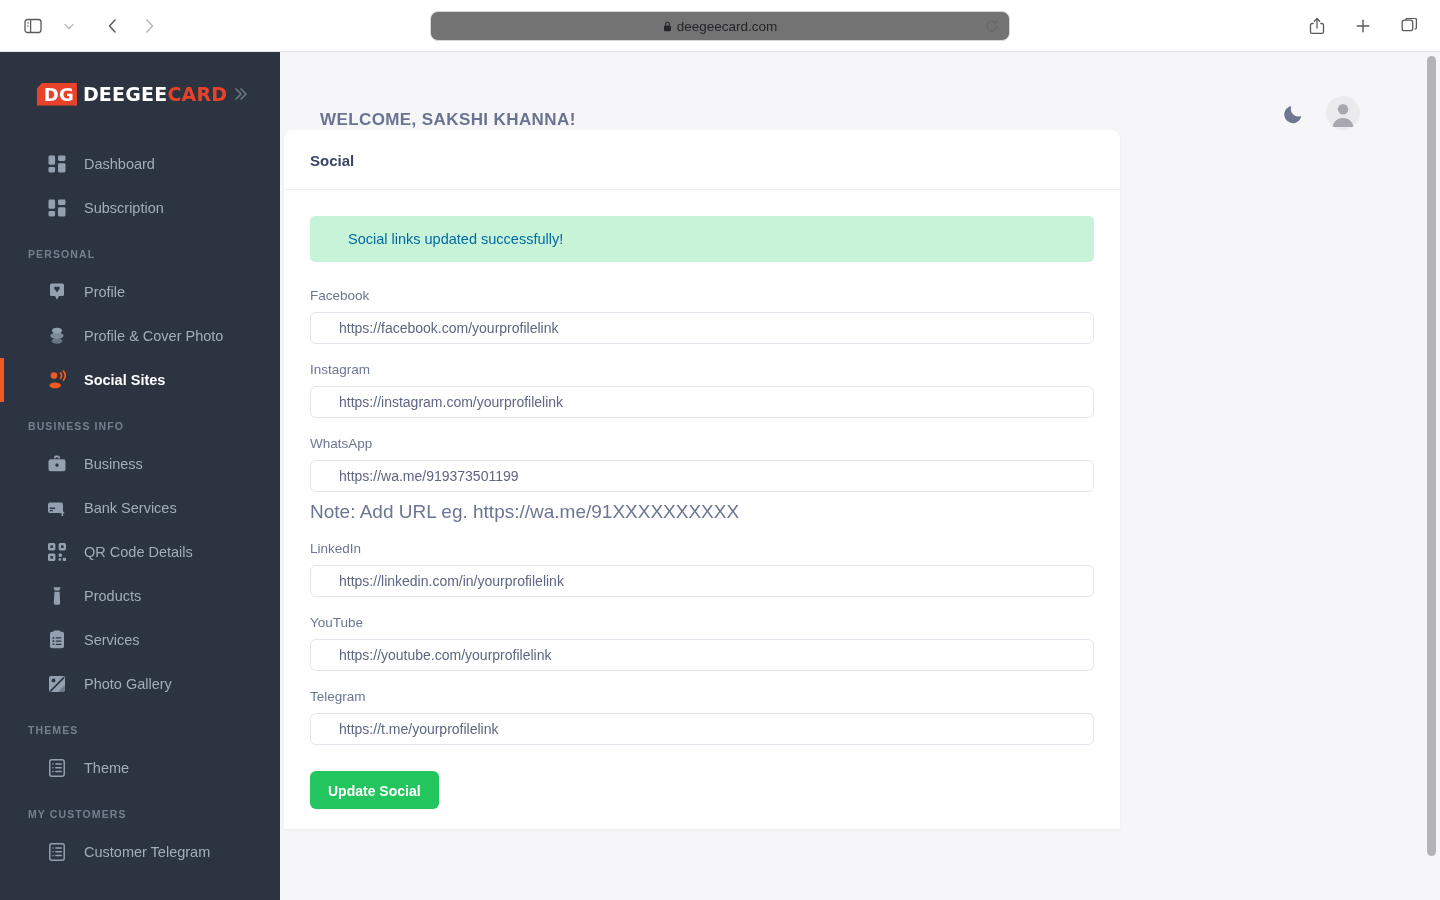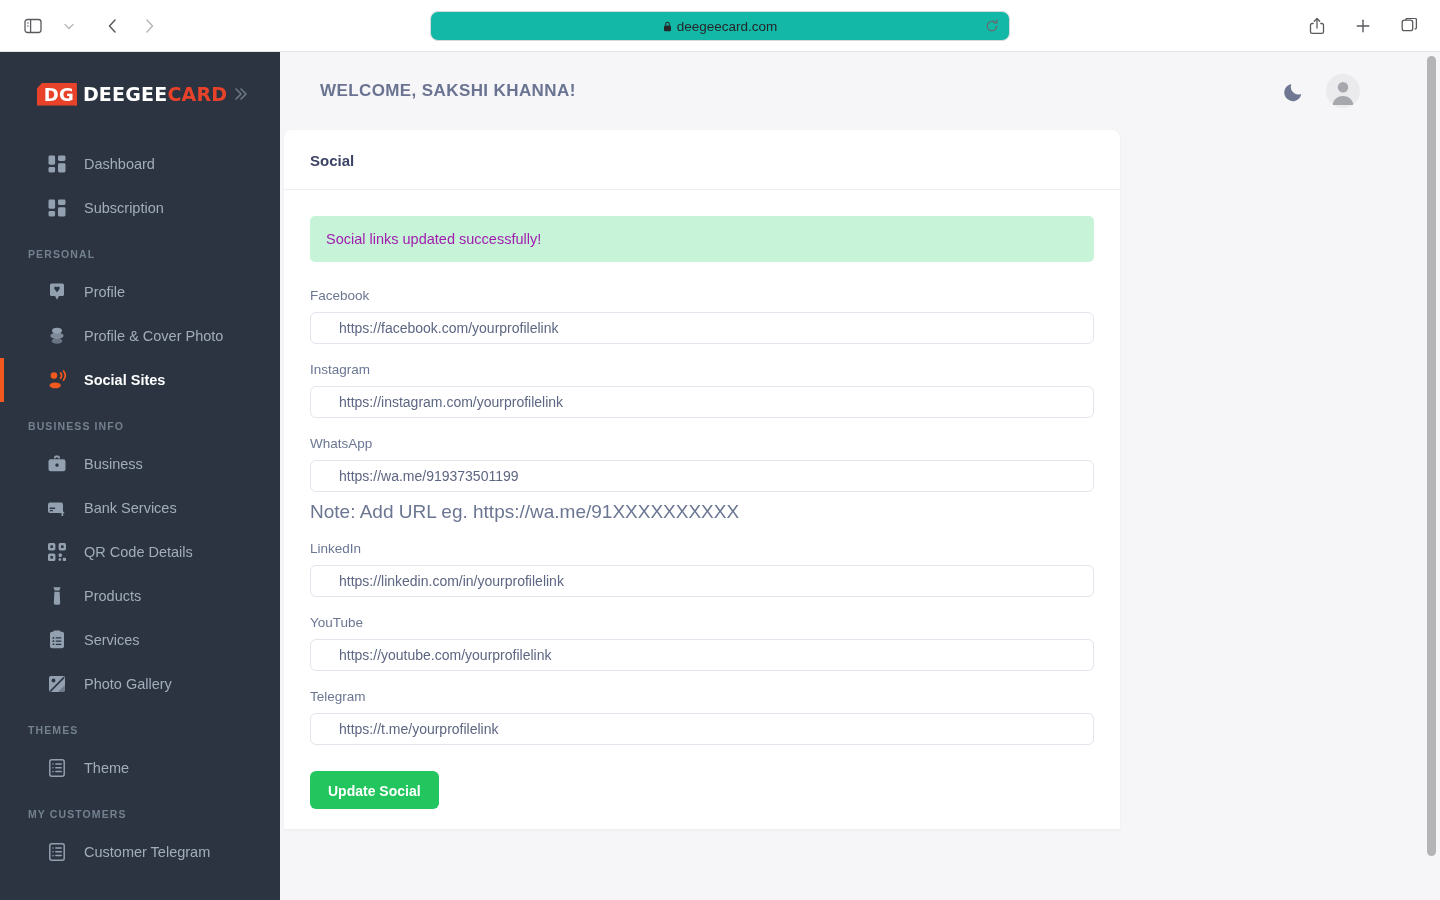--- a/index.html
+++ b/index.html
@@ -30,21 +30,21 @@
 
   .addressbar-wrap {
     position: absolute;
     left: 50%; transform: translateX(-50%);
     width: 580px;
   }
   .addressbar {
     height: 30px;
     border: 1px solid #d8d8dc;
     border-radius: 8px;
-    background: #14b8a6;
+    background: #737373;
     display: flex; align-items: center; justify-content: center;
     position: relative;
     font-size: 13.5px;
     color: #26262a;
   }
   .addressbar .lock { margin-right: 5px; display: inline-flex; align-items: center; }
   .addressbar .reload {
     position: absolute; right: 10px; top: 50%; transform: translateY(-50%);
     color: #68686c;
     display: inline-flex;
@@ -152,21 +152,21 @@
   .main {
     flex: 1;
     background: #f6f6f8;
     height: 848px;
     overflow: hidden;
     position: relative;
   }
   .topbar {
     height: 78px;
     display: flex;
-    align-items: center;
+    align-items: flex-end;
     justify-content: space-between;
     padding: 0 80px 0 40px;
   }
   .welcome {
     font-size: 17px;
     font-weight: 800;
     color: #6a7391;
     letter-spacing: 0.4px;
   }
   .topbar-right { display: flex; align-items: center; gap: 22px; }
@@ -194,23 +194,23 @@
   }
   .card-title {
     font-size: 15px;
     font-weight: 700;
     color: #3d4465;
   }
   .card-body { padding: 26px 26px 20px 26px; }
 
   .alert {
     background: #c7f4d9;
-    color: #a21caf;
+    color: #0369a1;
     border-radius: 5px;
-    padding: 15px 16px;
+    padding: 15px 38px;
     font-size: 14.5px;
     margin-bottom: 26px;
   }
 
   .field { margin-bottom: 18px; }
   .field-label {
     display: block;
     font-size: 13.5px;
     color: #6b7693;
     margin-bottom: 9px;

